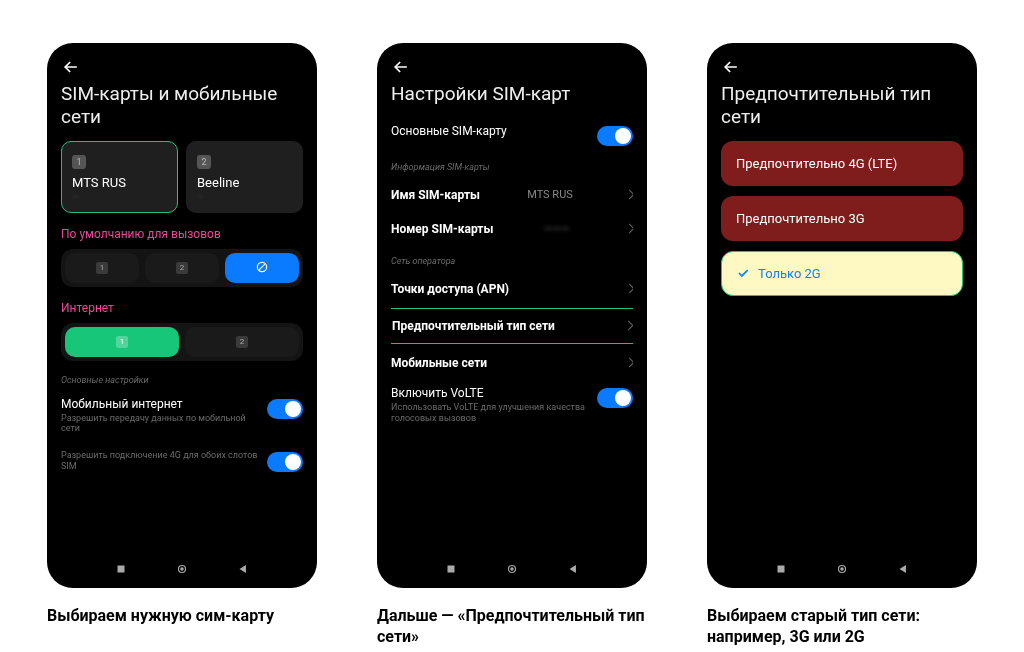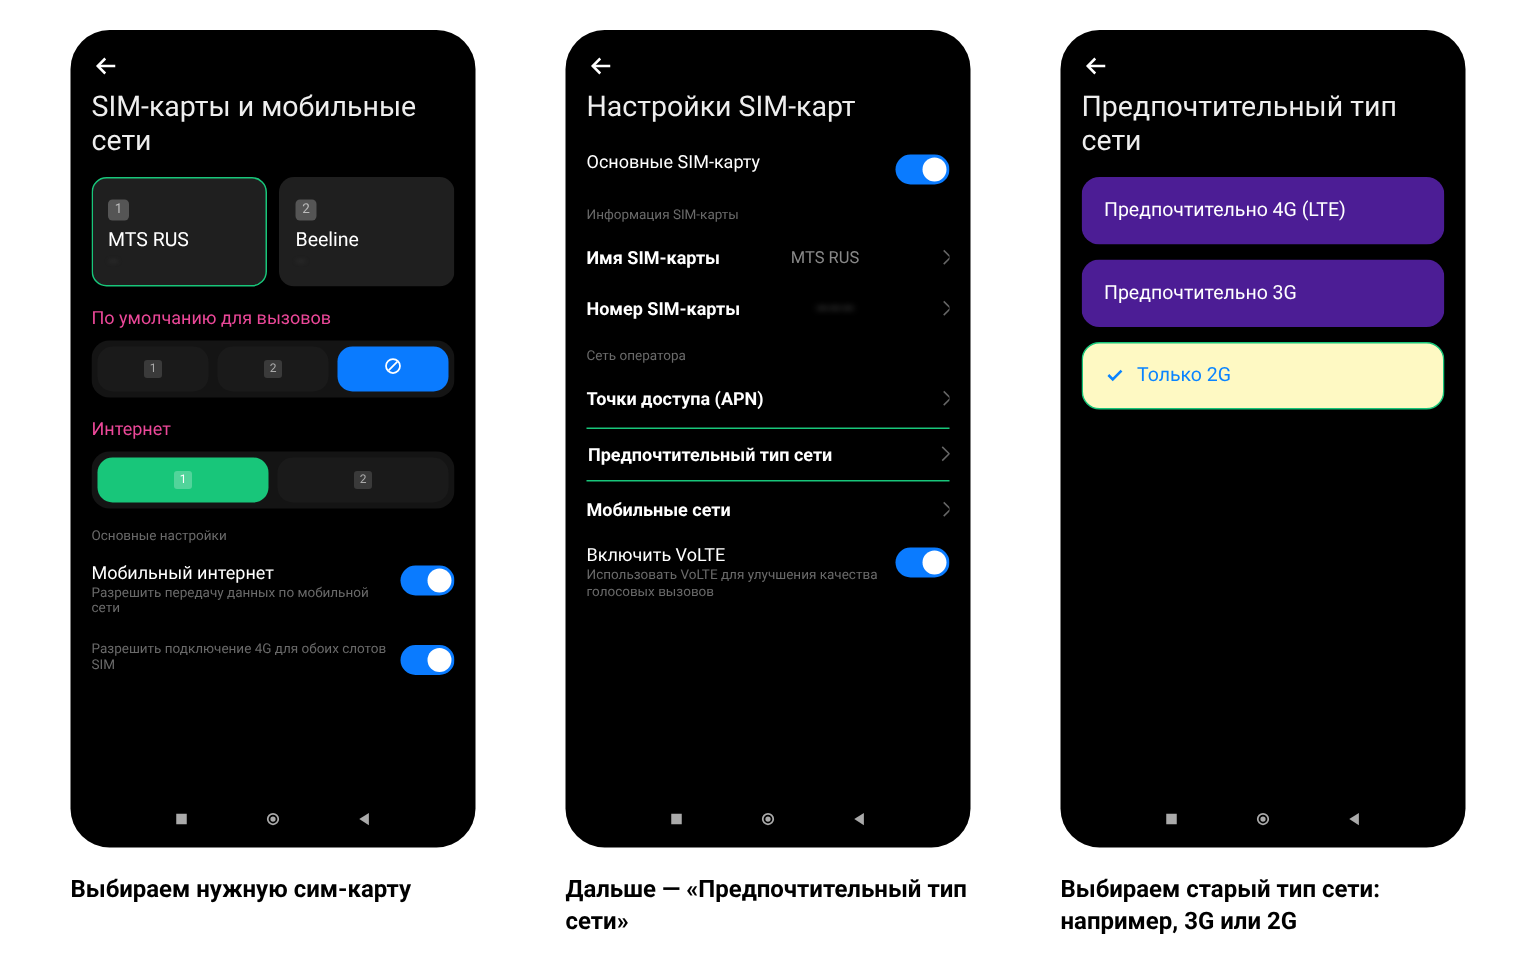--- a/index.html
+++ b/index.html
@@ -4,21 +4,21 @@
 <style>
   * { box-sizing: border-box; margin: 0; padding: 0; }
   body {
     background: #fff;
     font-family: -apple-system, BlinkMacSystemFont, "Segoe UI", Roboto, Arial, sans-serif;
     padding: 20px 60px;
     display: flex;
     gap: 60px;
     justify-content: center;
   }
-  .col { display: flex; flex-direction: column; align-items: flex-start; width: 270px; }
+  .col { display: flex; flex-direction: column; align-items: flex-start; width: 270px; margin-top: 23px; }
   .phone {
     width: 270px;
     height: 545px;
     background: #000;
     border-radius: 26px;
     padding: 14px 14px 8px 14px;
     color: #fff;
     display: flex;
     flex-direction: column;
     overflow: hidden;
@@ -85,21 +85,21 @@
     color: #aaa;
     width: 12px; height: 12px;
     border-radius: 2px;
     display: inline-flex;
     align-items: center; justify-content: center;
     font-size: 8px;
   }
   .seg.green .mini-badge, .seg.blue .mini-badge { background: rgba(255,255,255,.25); color: #fff; }
   .seg svg { width: 14px; height: 14px; }
 
-  .subheader { font-size: 9px; color: #6a6a6a; margin: 6px 0 6px; }
+  .subheader { font-size: 9px; color: #6a6a6a; margin: 6px 0 6px; font-style: italic; }
   .toggle-row {
     display: flex; align-items: flex-start; justify-content: space-between;
     padding: 6px 0 10px;
   }
   .toggle-text { flex: 1; padding-right: 8px; }
   .toggle-title { font-size: 12px; color: #fff; margin-bottom: 2px; }
   .toggle-desc { font-size: 9px; color: #6a6a6a; line-height: 1.2; }
   .toggle {
     width: 36px; height: 20px;
     background: #0a7bff;
@@ -138,21 +138,21 @@
   .blurred { filter: blur(2px); color: #555; }
   .row.boxed {
     border: 1px solid #18c67a;
     border-radius: 6px;
     padding: 10px 8px;
     margin: 2px -8px;
   }
 
   
   .option {
-    background: #4c1d95;
+    background: #7f1d1d;
     border-radius: 12px;
     padding: 14px 14px;
     font-size: 13px;
     color: #fff;
     margin-bottom: 10px;
     display: flex;
     align-items: center;
     border: 1px solid transparent;
   }
   .option.selected {

